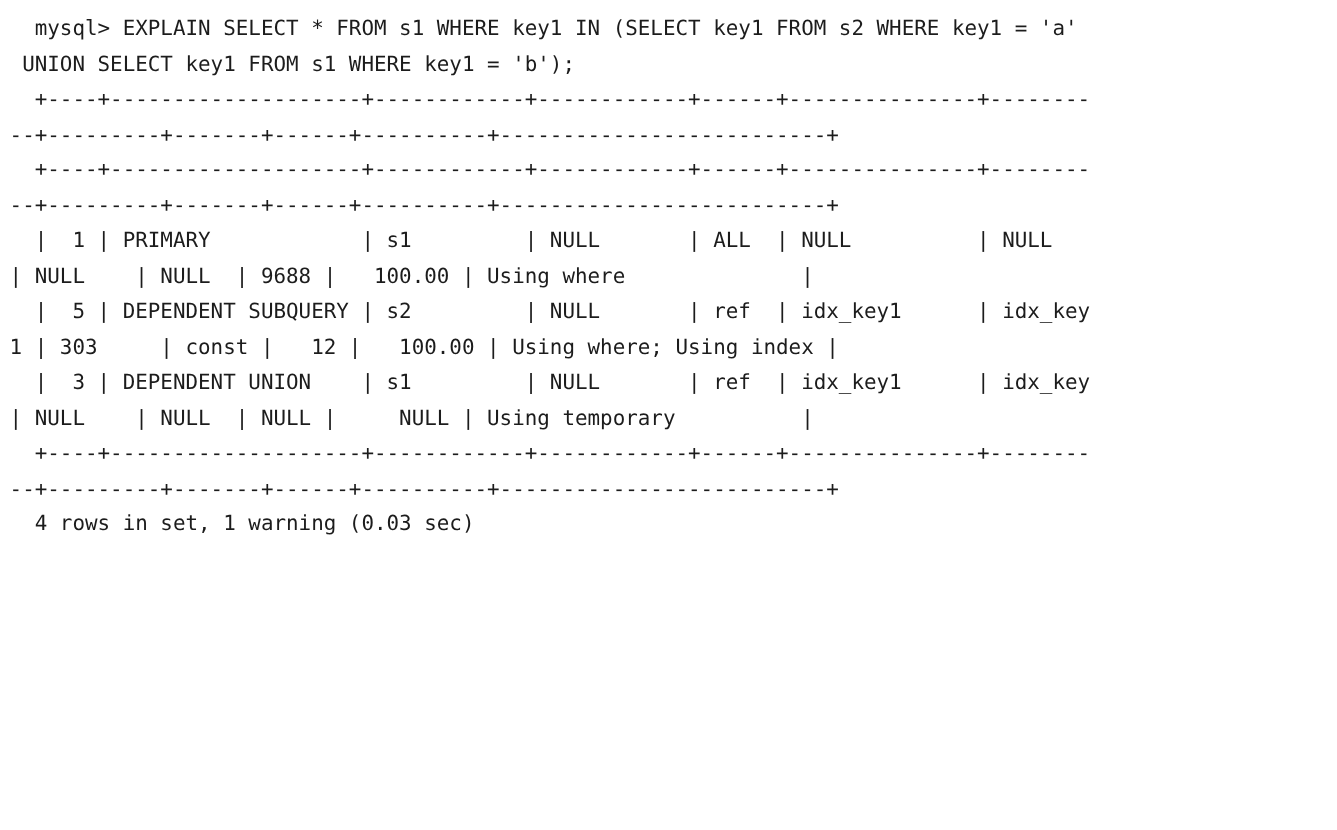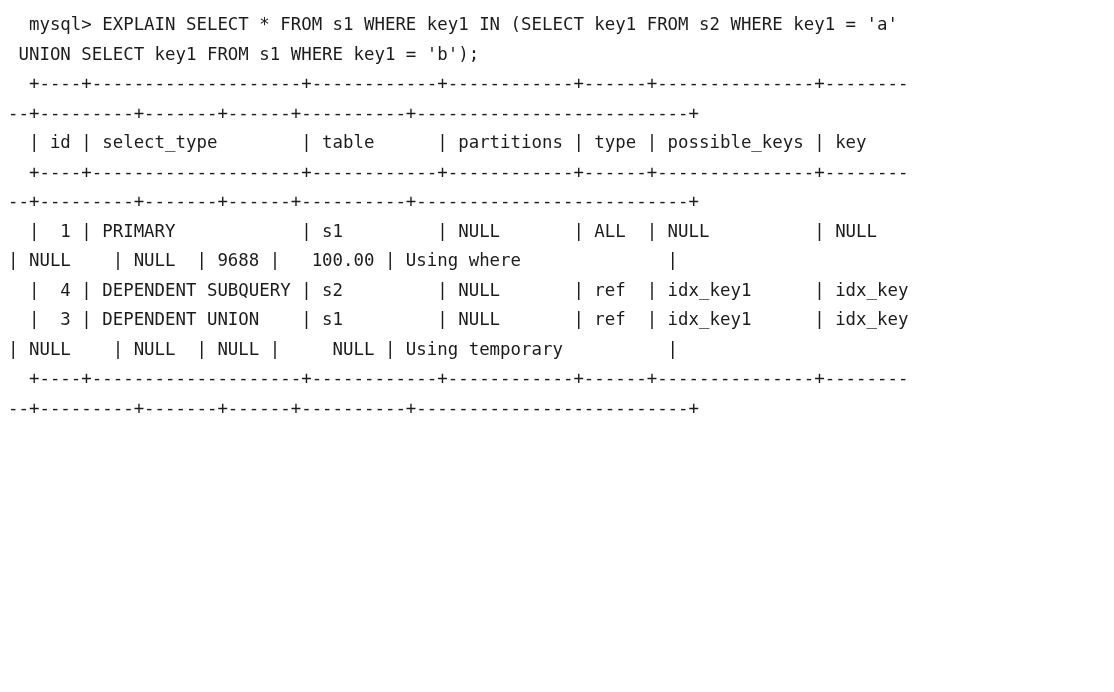--- a/index.html
+++ b/index.html
@@ -37,31 +37,32 @@
 <body>
 
 <div id="terminal">
 
   <div class="line">  mysql&gt; EXPLAIN SELECT * FROM s1 WHERE key1 IN (SELECT key1 FROM s2 WHERE key1 = 'a'</div>
   <div class="line"> UNION SELECT key1 FROM s1 WHERE key1 = 'b');</div>
 
   <div class="line">  +----+--------------------+------------+------------+------+---------------+--------</div>
   <div class="line">--+---------+-------+------+----------+--------------------------+</div>
 
-  <div class="line">  | id | select_type        | table      | partitions | type | possible_keys | key</div>
 
   <div class="line">  +----+--------------------+------------+------------+------+---------------+--------</div>
   <div class="line">--+---------+-------+------+----------+--------------------------+</div>
 
   <div class="line">  |  1 | PRIMARY            | s1         | NULL       | ALL  | NULL          | NULL</div>
   <div class="line">| NULL    | NULL  | 9688 |   100.00 | Using where              |</div>
 
-  <div class="line">  |  4 | DEPENDENT SUBQUERY | s2         | NULL       | ref  | idx_key1      | idx_key</div>
+  <div class="line">  |  5 | DEPENDENT SUBQUERY | s2         | NULL       | ref  | idx_key1      | idx_key</div>
+  <div class="line">1 | 303     | const |   12 |   100.00 | Using where; Using index |</div>
 
   <div class="line">  |  3 | DEPENDENT UNION    | s1         | NULL       | ref  | idx_key1      | idx_key</div>
 
   <div class="line">| NULL    | NULL  | NULL |     NULL | Using temporary          |</div>
 
   <div class="line">  +----+--------------------+------------+------------+------+---------------+--------</div>
   <div class="line">--+---------+-------+------+----------+--------------------------+</div>
 
+  <div class="line">  4 rows in set, 1 warning (0.03 sec)</div>
 
 </div>
 
 </body></html>

